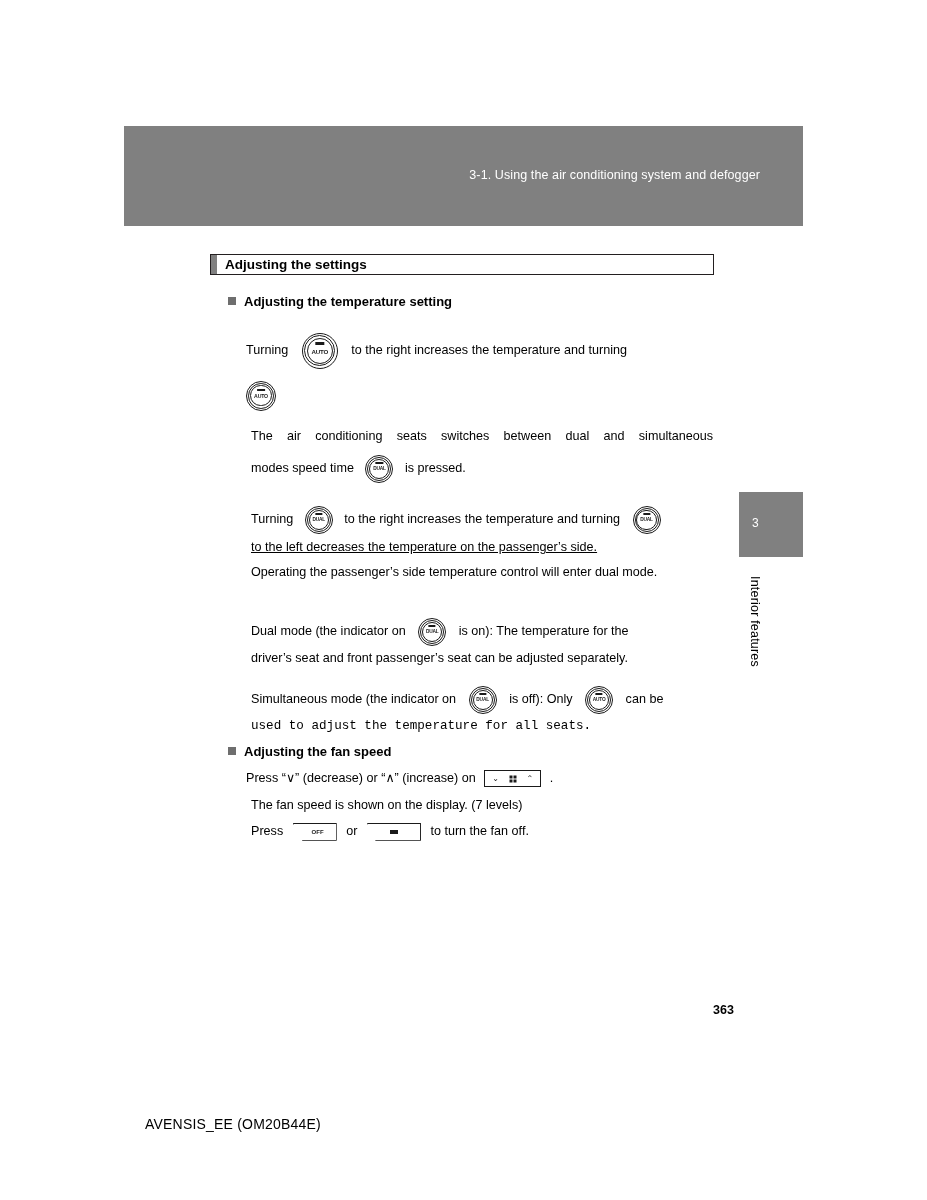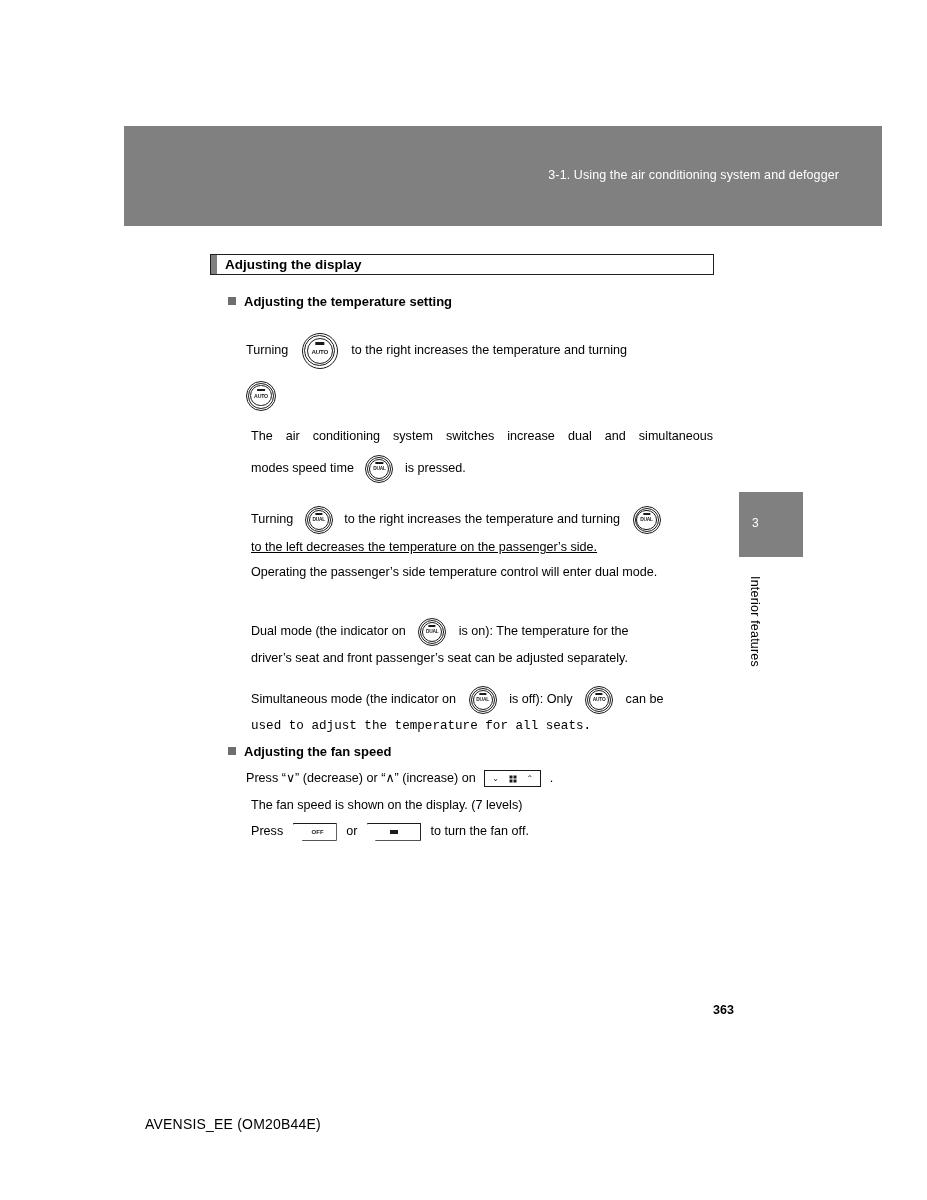--- a/index.html
+++ b/index.html
@@ -14,21 +14,21 @@
     font-family: "Liberation Sans", sans-serif;
     color: #000000;
     overflow: hidden;
   }
 
   
   .header-band {
     position: absolute;
     left: 124px;
     top: 126px;
-    width: 758px;
+    width: 679px;
     height: 100px;
     background: #808080;
   }
   .header-band .header-title {
     position: absolute;
     right: 43px;
     top: 42px;
     color: #ffffff;
     font-size: 12.5px;
     letter-spacing: 0.1px;
@@ -275,21 +275,21 @@
 </style>
 </head>
 <body>
 
 <div class="header-band">
   <div class="header-title">3-1. Using the air conditioning system and defogger</div>
 </div>
 
 <div class="section-bar">
   <div class="tab-mark"></div>
-  <div class="section-title">Adjusting the display</div>
+  <div class="section-title">Adjusting the settings</div>
 </div>
 
 <div class="subhead" style="left:228px; top:294px;">
   <span class="sq"></span><span>Adjusting the temperature setting</span>
 </div>
 
 <div class="para tall" style="left:246px; top:325px; width:466px;">
   <span class="nowrap">Turning</span>
   <span class="knob k-lg" style="margin:0 10px;">
     <span class="ring-outer"></span>
@@ -305,21 +305,21 @@
   <span class="knob k-md" style="margin-right:9px;">
     <span class="ring-outer"></span>
     <span class="ring-mid"></span>
     <span class="ring-inner"></span>
     <span class="knob-led"></span>
     <span class="knob-label">AUTO</span>
   </span>
 </div>
 
 <div class="para" style="left:251px; top:428px; width:462px; text-align:justify;">
-  <span style="display:inline-block; width:100%; text-align:justify; text-align-last:justify;">The air conditioning system switches increase dual and simultaneous</span>
+  <span style="display:inline-block; width:100%; text-align:justify; text-align-last:justify;">The air conditioning seats switches between dual and simultaneous</span>
 </div>
 <div class="para" style="left:251px; top:452px; width:462px; line-height:32px;">
   <span class="nowrap">modes speed time</span>
   <span class="knob k-sm" style="margin:0 8px;">
     <span class="ring-outer"></span>
     <span class="ring-mid"></span>
     <span class="ring-inner"></span>
     <span class="knob-led"></span>
     <span class="knob-label">DUAL</span>
   </span>

